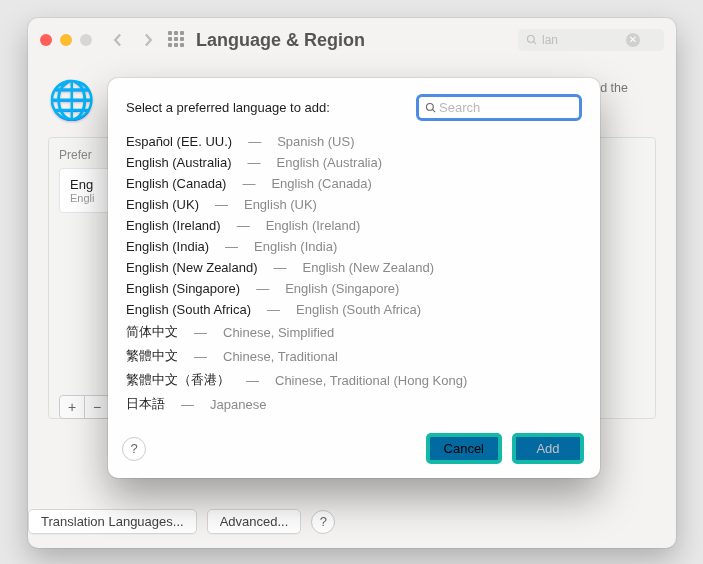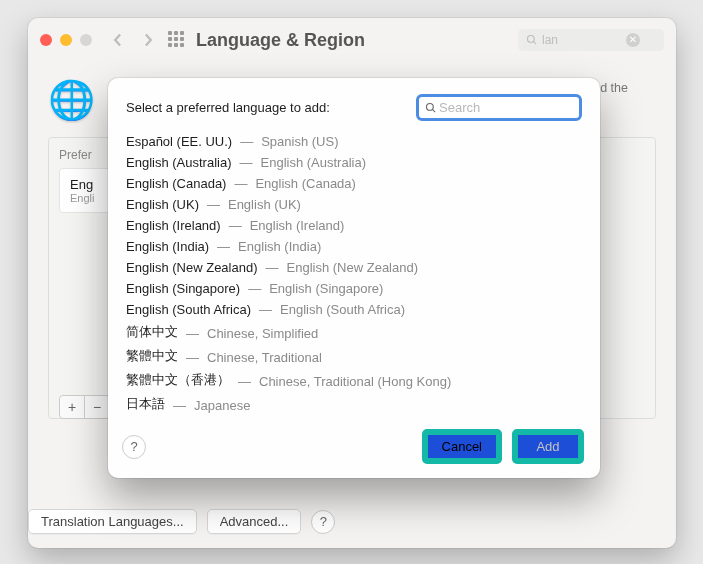--- a/index.html
+++ b/index.html
@@ -42,28 +42,28 @@
   .sheet { position:absolute; left:108px; top:78px; width:492px; height:400px; background:var(--panel); border-radius:10px; box-shadow:0 20px 40px rgba(0,0,0,.35),0 0 0 1px rgba(0,0,0,.08); display:flex; flex-direction:column; }
   .sheet-hd { display:flex; align-items:center; gap:14px; padding:16px 18px 10px 18px; }
   .sheet-hd .lbl { font-size:13px; flex:1; }
   .searchbox { display:flex; align-items:center; border:3px solid var(--focus); border-radius:6px; padding:2px 6px; width:148px; background:#fff;}
   .searchbox svg{width:12px;height:12px;flex:none;color:#666;}
   .searchbox input { border:0; outline:none; font-size:13px; width:100%; }
   .searchbox input::placeholder{color:#b9b9b9;}
 
   .list { flex:1; overflow:auto; padding:0 10px 0 18px; margin-right:4px; }
   .list::-webkit-scrollbar{width:9px;} .list::-webkit-scrollbar-thumb{background:#dcdcdc;border-radius:5px;}
-  .list .item { padding:3px 0; display:flex; align-items:flex-end; gap:8px; font-size:13px; white-space:nowrap;}
+  .list .item { padding:3px 0; display:flex; align-items:center; gap:16px; font-size:13px; white-space:nowrap;}
   .list .native{font-weight:400;}
   .list .dash{color:#888;}
   .list .sub{color:var(--text-gray);}
 
   .sheet-ft { display:flex; align-items:center; gap:10px; padding:12px 16px 14px 14px; }
   .sheet-ft .help{margin-right:auto;}
-  .pill-btn { min-width:72px; text-align:center; background:#1d4ed8; border:6px solid #14b8a6; border-radius:5px; padding:4px 14px; font-size:13px; }
+  .pill-btn { min-width:72px; text-align:center; background:#0369a1; border:4px solid #14b8a6; border-radius:5px; padding:4px 14px; font-size:13px; }
   .pill-btn[disabled]{ color:#c2c2c2; }
 </style>
 </head>
 <body>
 
 <div class="canvas">
   <div class="window">
     <div class="titlebar">
       <div class="traffic">
         <div class="dot red"></div>

